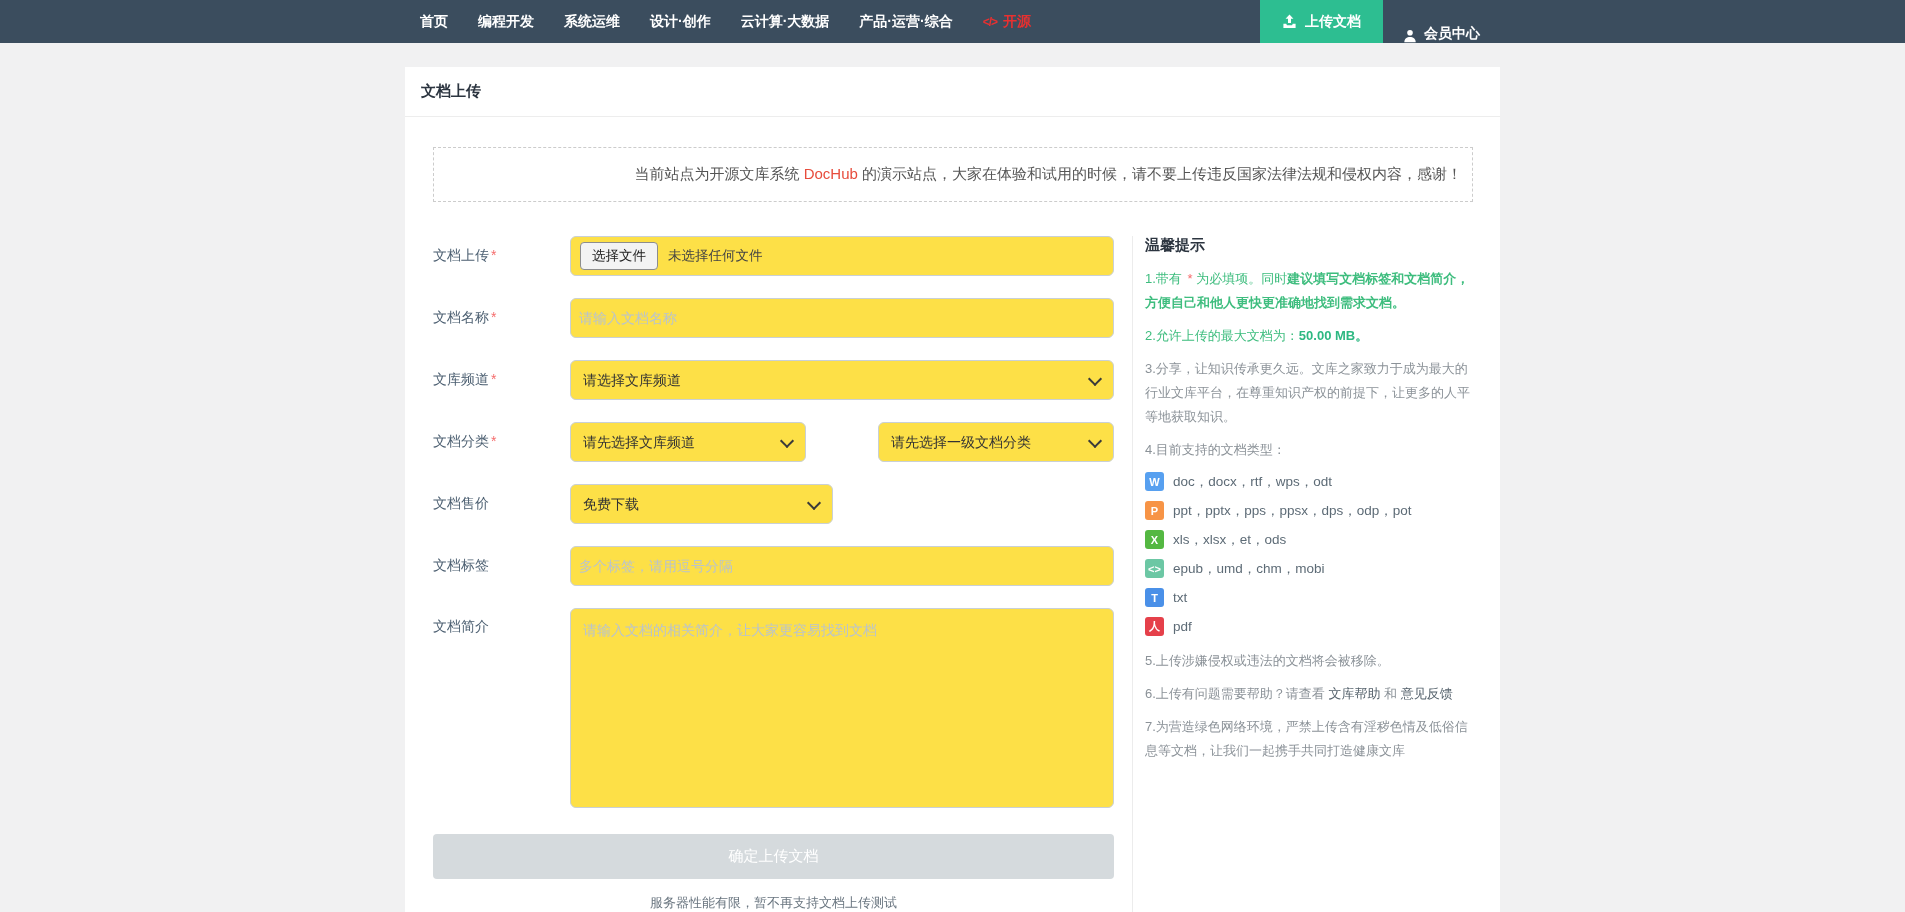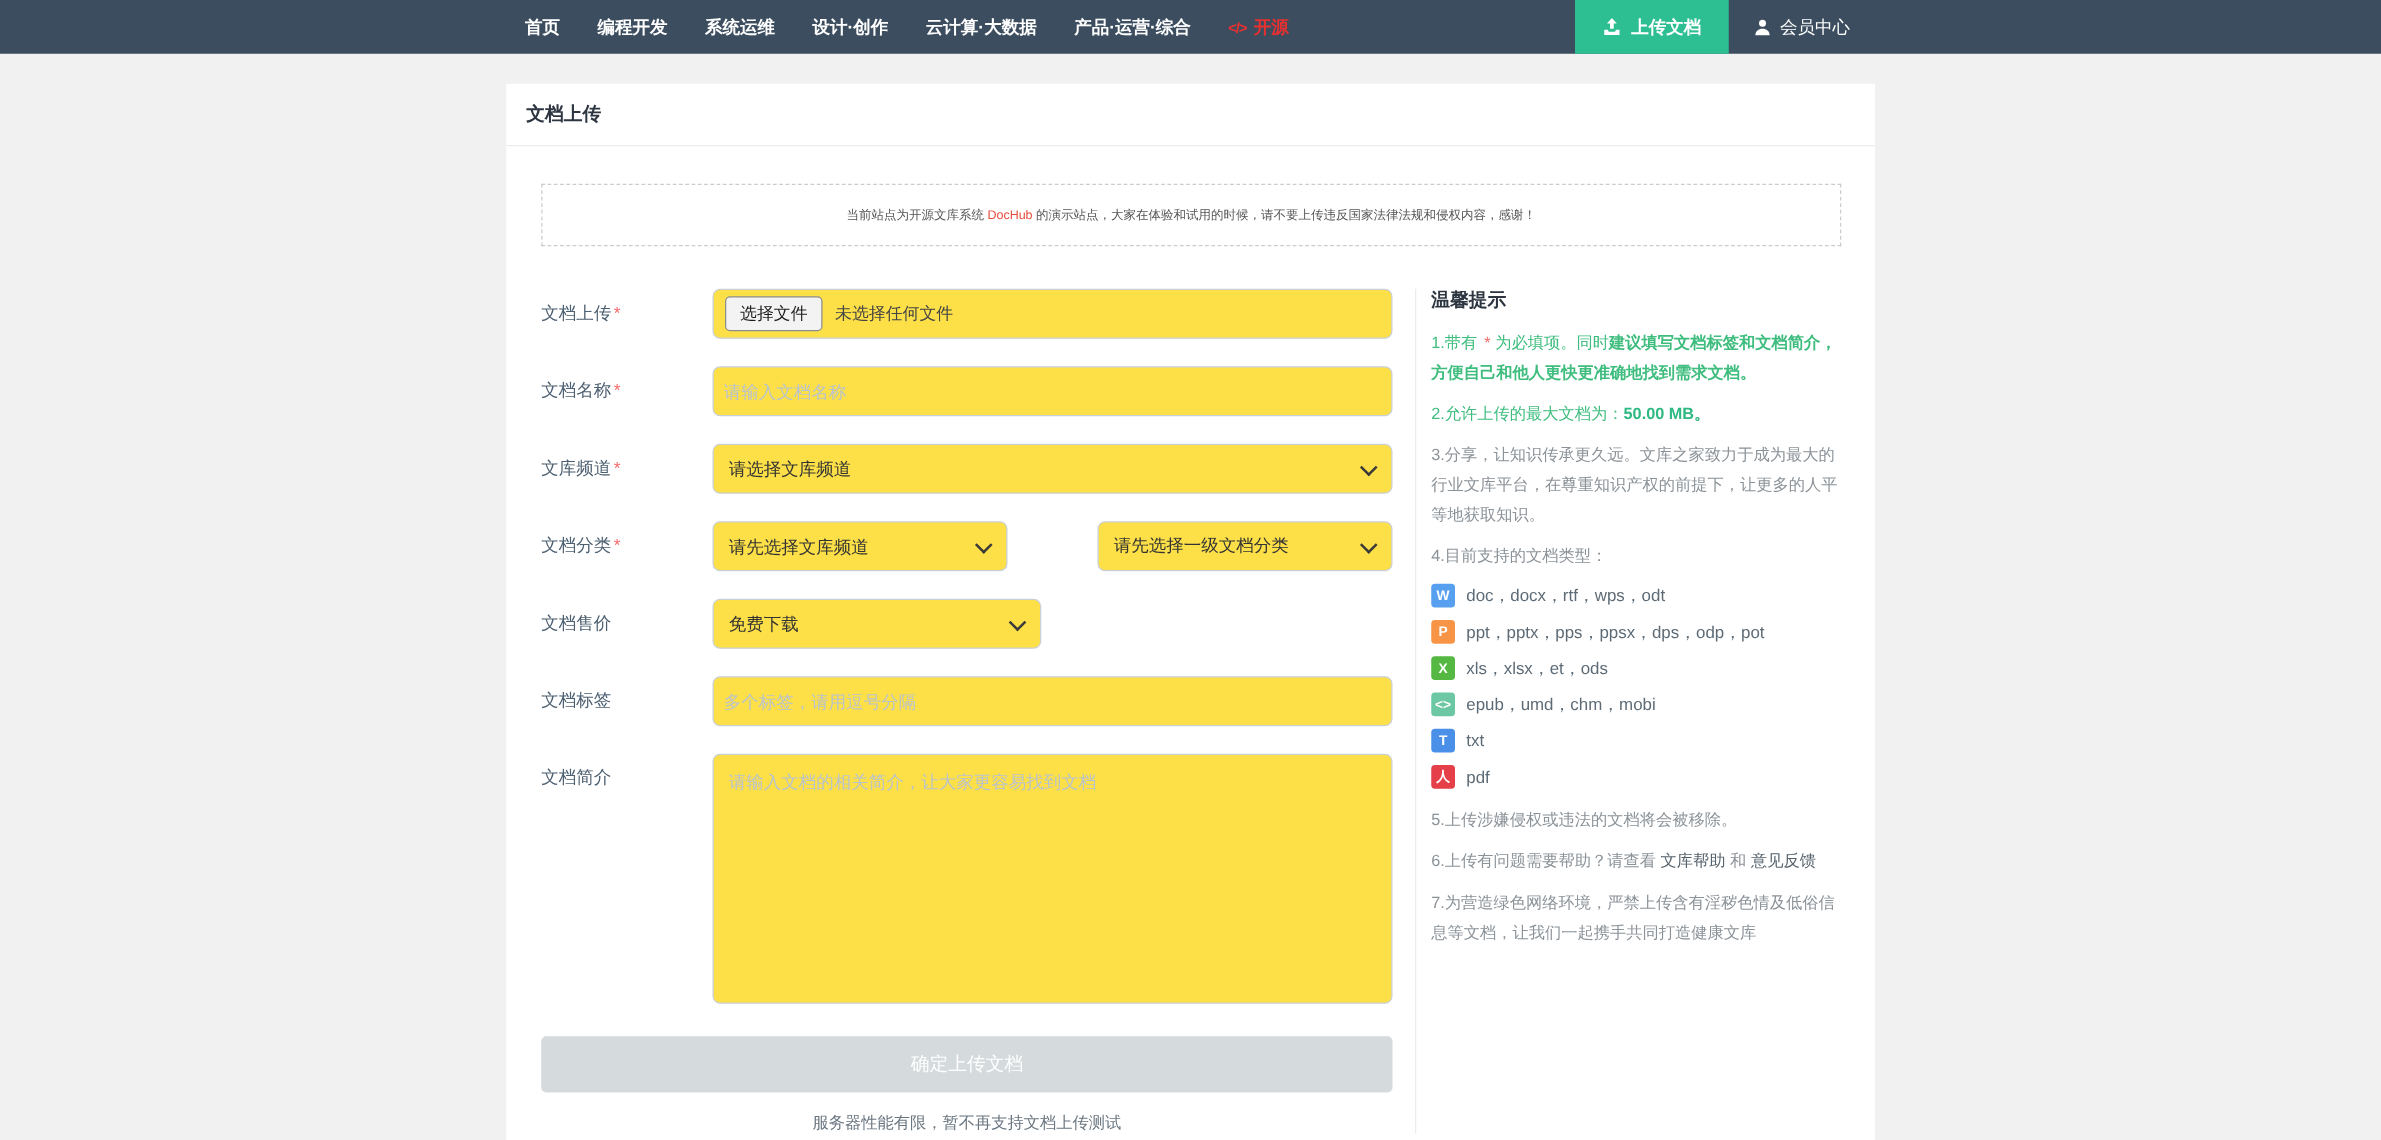--- a/index.html
+++ b/index.html
@@ -16,30 +16,30 @@
     display: flex; align-items: center; padding: 0 15px; color: #fff;
     font-size: 14px; font-weight: bold; cursor: pointer; text-decoration: none;
   }
   .nav-link.red { color: #e83030; gap: 6px; }
   .code-glyph { font-size: 12px; font-weight: bold; letter-spacing: -1px; }
   .nav-upload {
     margin-left: auto; display: flex; align-items: center; gap: 8px;
     background: #2dbe91; color: #fff; font-size: 14px; font-weight: bold;
     padding: 0 22px; cursor: pointer;
   }
-  .nav-member { display: flex; align-items: center; gap: 7px; color: #fff;
-    font-size: 14px; font-weight: normal; padding: 0 20px; cursor: pointer; }
+  .nav-member { display: flex; align-items: flex-end; gap: 7px; color: #fff;
+    font-size: 14px; font-weight: bold; padding: 0 20px; cursor: pointer; }
   
   .card { width: 1095px; margin: 24px auto 0; background: #fff; }
   .card-title { padding: 15px 16px; font-size: 15px; font-weight: bold; color: #2c3540;
     border-bottom: 1px solid #ededed; }
   .card-body { padding: 30px 27px 34px 28px; }
   .notice {
-    border: 1px dashed #cccccc; padding: 17px 10px; text-align: center;
-    font-size: 10px; color: #555; margin-bottom: 34px;
+    border: 1px dashed #cccccc; padding: 17px 10px; text-align: right;
+    font-size: 15px; color: #555; margin-bottom: 34px;
   }
   .notice .brand { color: #e74c3c; cursor: pointer; }
   .columns { display: flex; align-items: stretch; }
   .form-col { width: 681px; flex: 0 0 681px; margin-right: 18px; }
   
   .frow { display: flex; align-items: center; margin-bottom: 22px; gap: 18px; }
   .frow.top { align-items: flex-start; }
   .flabel { width: 119px; flex: 0 0 119px; font-size: 14px; color: #4d6072; }
   .frow.top .flabel { padding-top: 10px; }
   .req { color: #f56c6c; margin-left: 2px; }
@@ -61,21 +61,21 @@
   .select-wrap { position: relative; }
   select.ctrl {
     height: 40px; width: 100%; padding: 0 28px 0 12px;
     appearance: none; -webkit-appearance: none; cursor: pointer; outline: none;
   }
   .select-wrap::after {
     content: ""; position: absolute; right: 14px; top: 14px; width: 8px; height: 8px;
     border-right: 2px solid #3a3a3a; border-bottom: 2px solid #3a3a3a;
     transform: rotate(45deg); pointer-events: none;
   }
-  .half-gap { margin-left: 54px; font-family: Liberation Serif, serif; }
+  .half-gap { margin-left: 54px; }
   textarea.ctrl { height: 200px; padding: 10px 12px; resize: none; outline: none; line-height: 1.6; }
   .submit-btn {
     width: 681px; height: 45px; background: #d5dadd; color: #fff; border: none;
     border-radius: 4px; font-size: 15px; margin-top: 4px; font-family: inherit; cursor: not-allowed;
   }
   .helper { width: 681px; text-align: center; font-size: 13px; color: #6a7680; margin-top: 15px; }
   
   .sidebar { flex: 1; border-left: 1px solid #ececec; padding-left: 12px; }
   .tips-title { font-size: 15px; font-weight: bold; color: #2c3540; margin-bottom: 12px; }
   .tip { font-size: 13px; line-height: 1.85; color: #8b9298; margin-bottom: 9px; }

